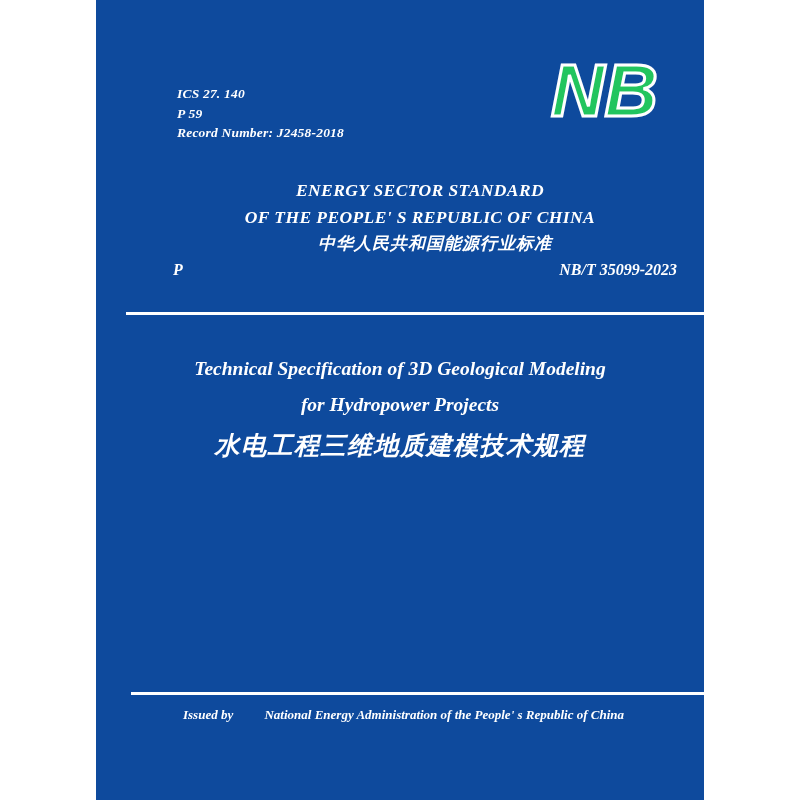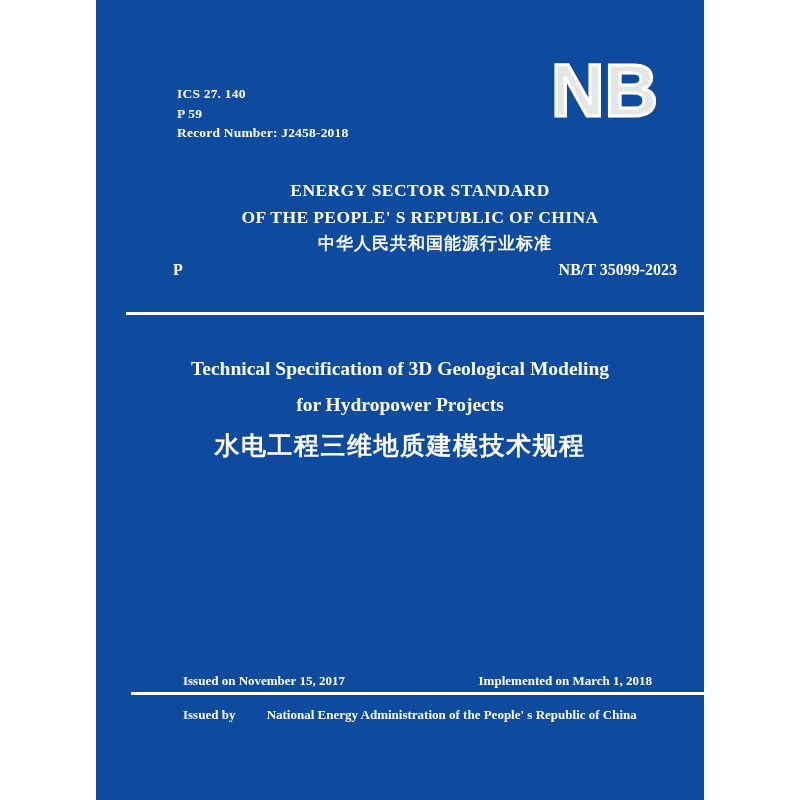--- a/index.html
+++ b/index.html
@@ -9,20 +9,21 @@
     height: 800px;
     background: #ffffff;
     overflow: hidden;
     font-family: "Liberation Serif", serif;
   }
   .page {
     position: relative;
     width: 760px;
     height: 800px;
     background: #ffffff;
+    font-style: italic;
   }
   .cover {
     position: absolute;
     left: 96px;
     top: 0;
     width: 608px;
     height: 800px;
     background: #0E4A9D;
     color: #ffffff;
   }
@@ -41,21 +42,21 @@
   .nb-logo {
     position: absolute;
     top: 54px;
     right: 46px;
     font-family: "Liberation Sans", sans-serif;
     font-weight: 900;
     font-size: 74px;
     line-height: 74px;
     letter-spacing: 0px;
     -webkit-text-stroke: 3px #ffffff;
-    color: #e5e5e5;
+    color: #22c55e;
   }
   
   .std-header {
     position: absolute;
     left: 0;
     right: 0;
     top: 177px;
     text-align: center;
     font-weight: bold;
     padding-left: 40px;
@@ -170,24 +171,20 @@
     </div>
 
     <div class="rule rule-top"></div>
 
     <div class="title-block">
       <div class="en">Technical Specification of 3D Geological Modeling</div>
       <div class="en">for Hydropower Projects</div>
       <div class="cn">水电工程三维地质建模技术规程</div>
     </div>
 
-    <div class="dates-row">
-      <span>Issued on November 15, 2017</span>
-      <span>Implemented on March 1, 2018</span>
-    </div>
 
     <div class="rule rule-bottom"></div>
 
     <div class="issuer-row">
       <span class="issued-by-label">Issued by</span>
       <span>National Energy Administration of the People' s Republic of China</span>
     </div>
 
   </div>
 </div>

